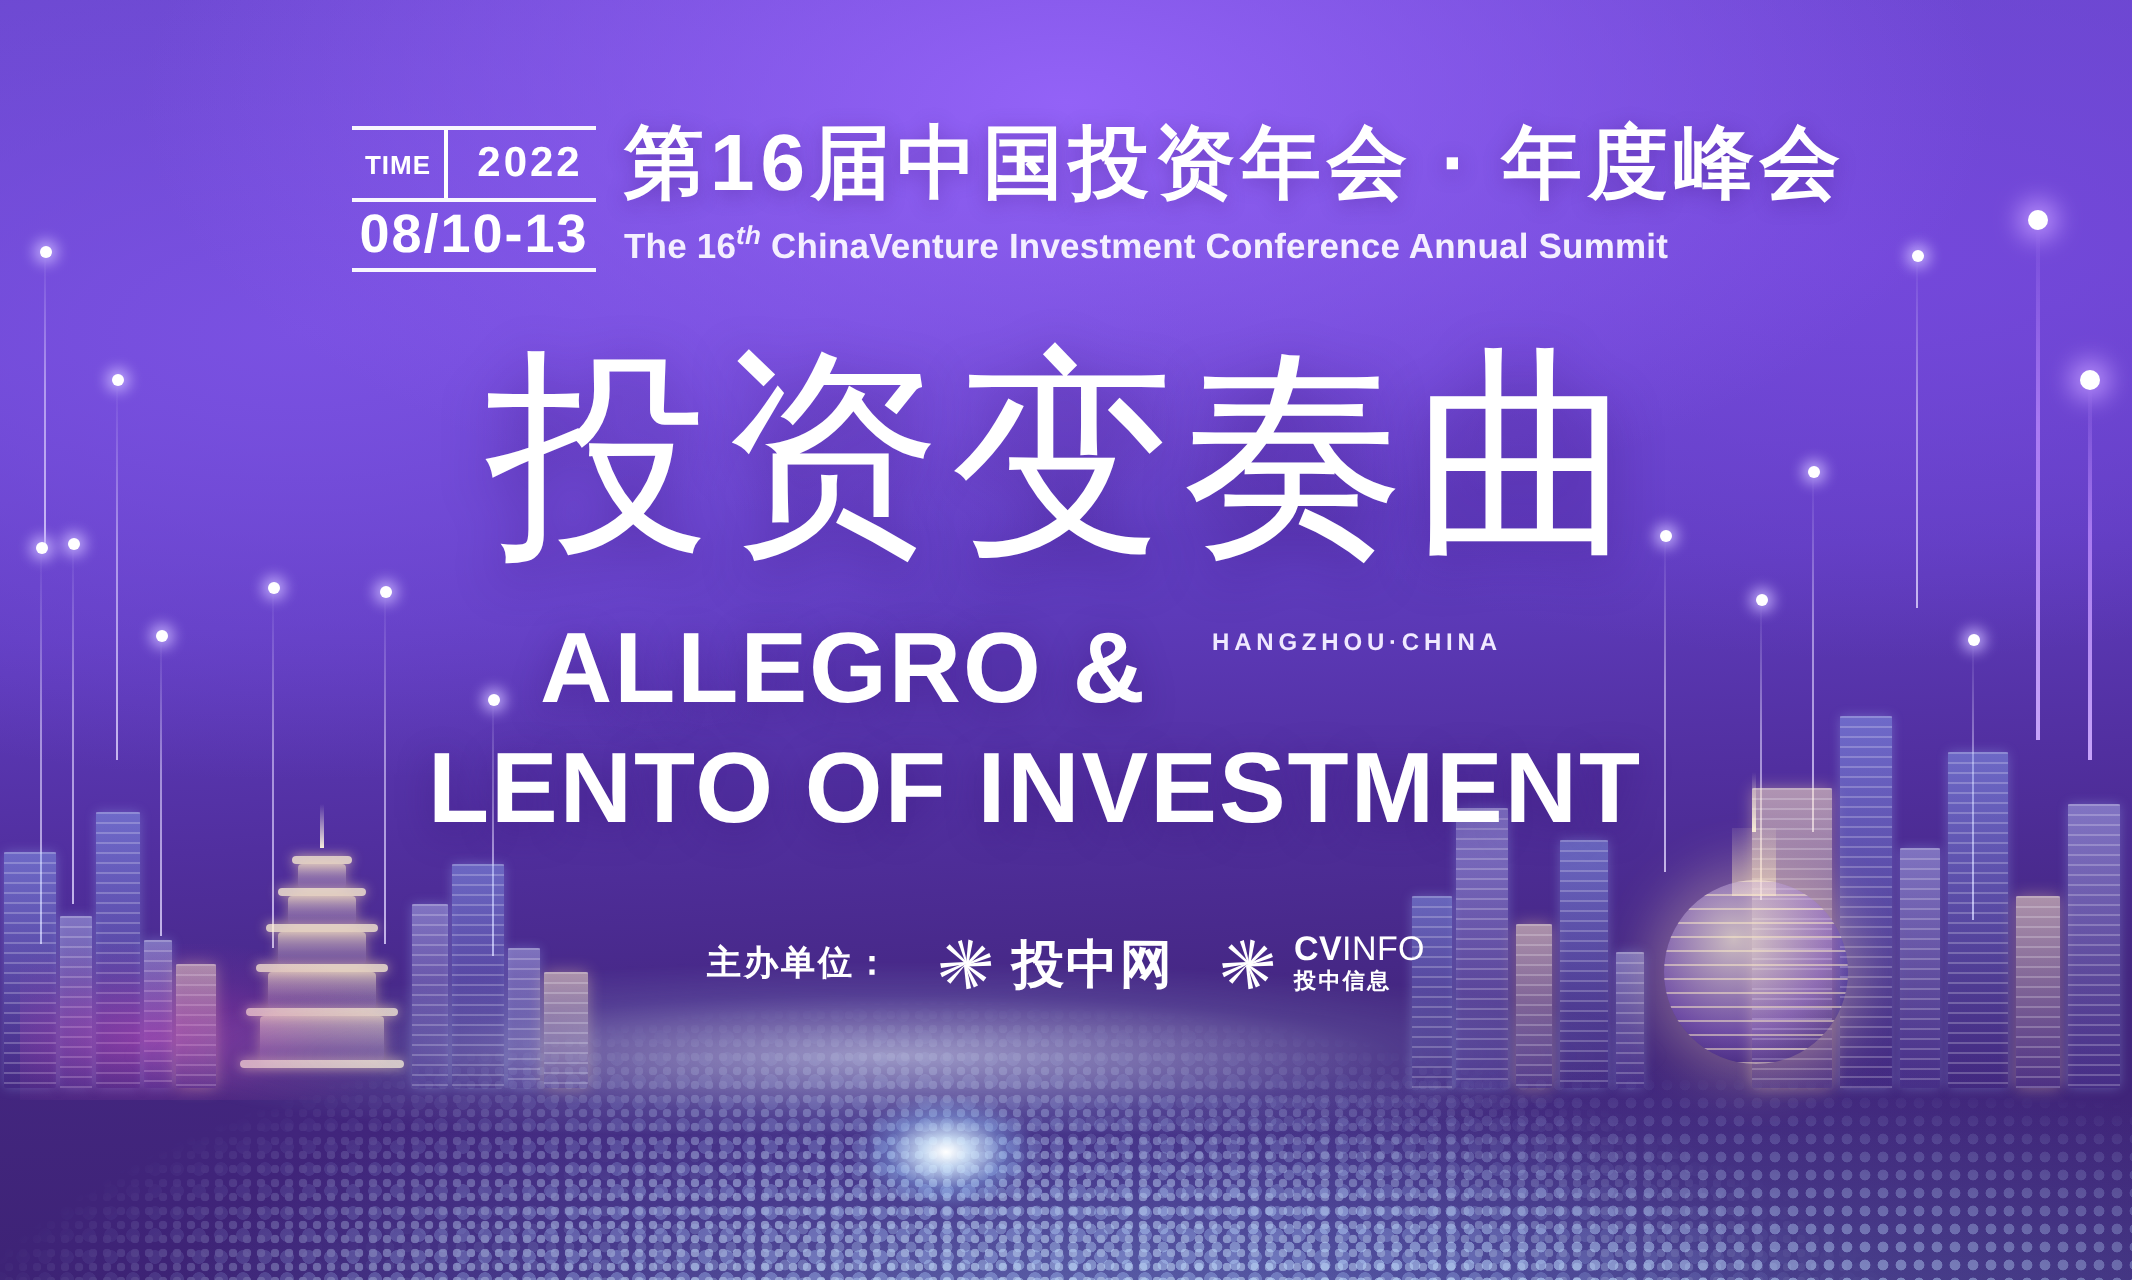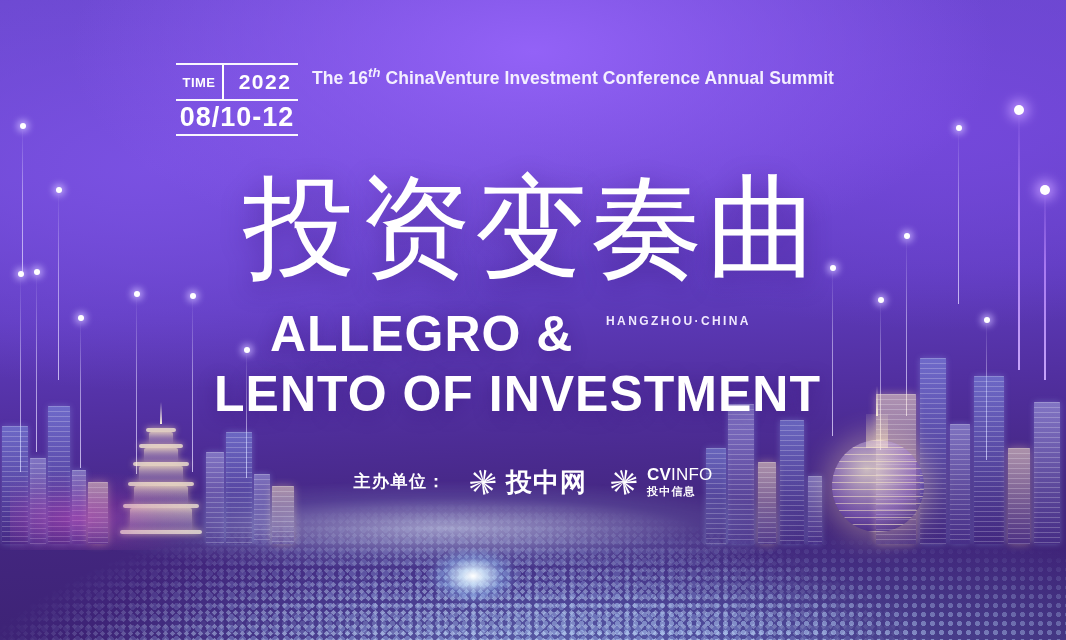--- a/index.html
+++ b/index.html
@@ -253,25 +253,26 @@
   <div id="content">
 
     <div id="date-badge">
       <div class="rule"></div>
       <div class="row1">
         <div class="time-word">TIME</div>
         <div class="vrule"></div>
         <div class="year">2022</div>
       </div>
       <div class="rule"></div>
-      <div class="days">08/10-12</div>
+      <div class="days">08/10-13</div>
       <div class="rule"></div>
     </div>
 
     <div id="conf-title">
+      <div class="cn">第16届中国投资年会 · 年度峰会</div>
       <div class="en"><span>The 16</span><sup>th</sup><span> ChinaVenture Investment Conference Annual Summit</span></div>
     </div>
 
     <div id="theme">
       <span class="theme-cn">投资变奏曲</span>
     </div>
 
     <div id="theme-en">
       <div class="ln ln1">ALLEGRO &amp;</div>
       <div class="ln ln2">LENTO OF INVESTMENT</div>

